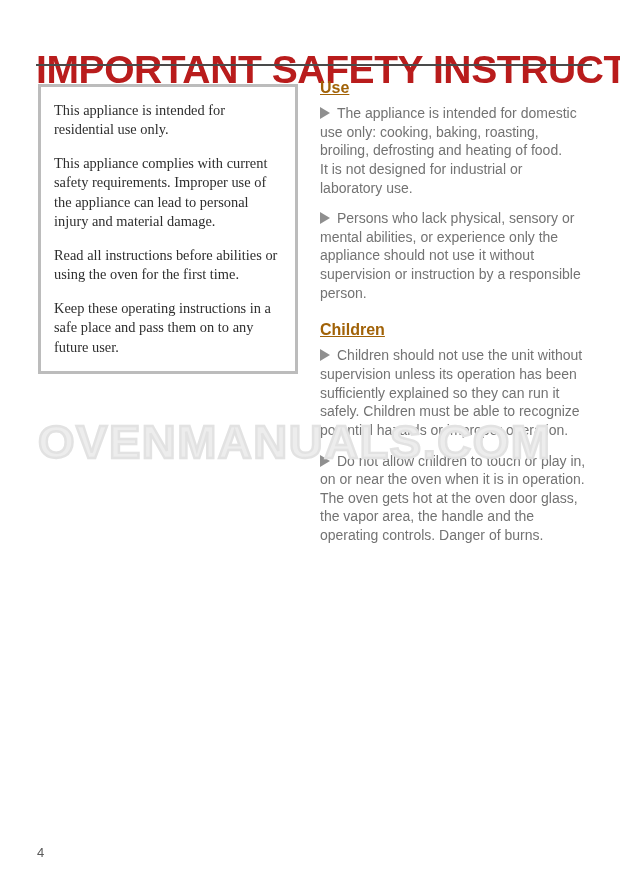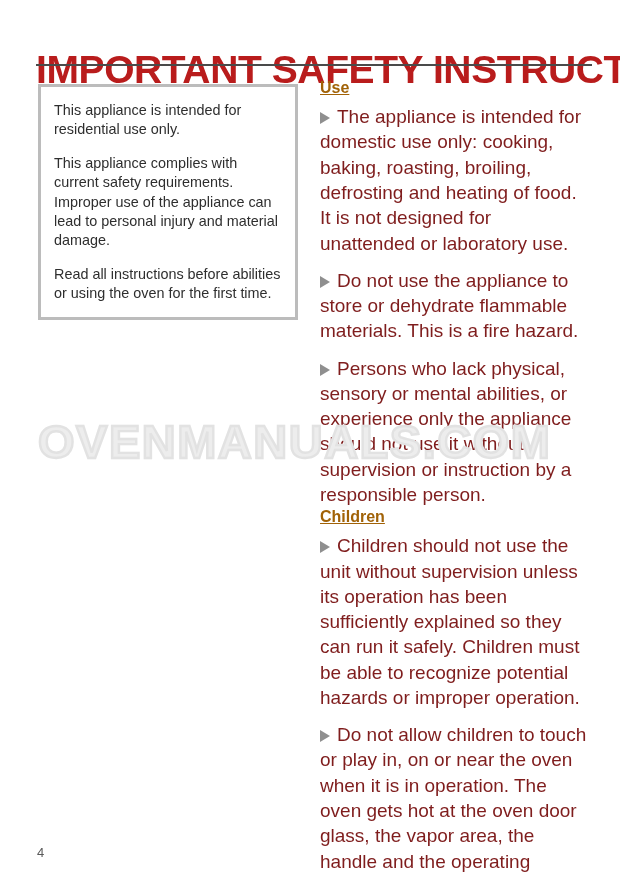--- a/index.html
+++ b/index.html
@@ -66,52 +66,53 @@
   .notice-box {
     position: absolute;
     left: 38px;
     top: 84px;
     width: 260px;
     border: 3px solid #bcbcbc;
     background: transparent;
     padding: 14px 12px 14px 13px;
     box-sizing: border-box;
     z-index: 2;
+    font-family: Liberation Serif, serif;
   }
   .notice-box p {
     margin: 0 0 15px 0;
     font-size: 14.4px;
     line-height: 1.33;
     color: #2e2e2e;
   }
   .notice-box p:last-child { margin-bottom: 0; }
 
   
   .right-col {
     position: absolute;
     left: 320px;
     top: 78px;
     width: 268px;
     z-index: 2;
   }
-  .section + .section { }
+  .section + .section { margin-top: 18px; }
   .section-heading {
     font-size: 16px;
     font-weight: bold;
     color: #a16207;
     margin: 0 0 7px 0;
     line-height: 1.2;
     text-decoration: underline;
   }
   .bullet {
     position: relative;
     margin: 0 0 12px 0;
-    font-size: 19px;
+    font-size: 14px;
     line-height: 1.33;
-    color: #7f1d1d;
+    color: #737373;
   }
   .bullet:last-child { margin-bottom: 0; }
   .bullet .tri {
     display: inline-block;
     width: 0;
     height: 0;
     border-top: 6.5px solid transparent;
     border-bottom: 6.5px solid transparent;
     border-left: 10px solid #8f8f8f;
     vertical-align: -1px;
@@ -135,37 +136,35 @@
 
 <div class="page">
 
   <h1 class="title">IMPORTANT SAFETY INSTRUCTIONS</h1>
   <div class="title-rule"></div>
 
   <div class="notice-box">
     <p>This appliance is intended for residential use only.</p>
     <p>This appliance complies with current safety requirements. Improper use of the appliance can lead to personal injury and material damage.</p>
     <p>Read all instructions before abilities or using the oven for the first time.</p>
+    <p>Keep these operating instructions in a safe place and pass them on to any future user.</p>
   </div>
 
   <div class="watermark">OVENMANUALS.COM</div>
 
   <div class="right-col">
 
     <div class="section">
       <h2 class="section-heading">Use</h2>
 
       <p class="bullet">
         <span class="tri"></span><span>The appliance is intended for domestic use only: cooking, baking, roasting, broiling, defrosting and heating of food.</span>
-        <span class="sub-line">It is not designed for unattended or laboratory use.</span>
+        <span class="sub-line">It is not designed for industrial or laboratory use.</span>
       </p>
 
-      <p class="bullet">
-        <span class="tri"></span><span>Do not use the appliance to store or dehydrate flammable materials. This is a fire hazard.</span>
-      </p>
 
       <p class="bullet">
         <span class="tri"></span><span>Persons who lack physical, sensory or mental abilities, or experience only the appliance should not use it without supervision or instruction by a responsible person.</span>
       </p>
     </div>
 
     <div class="section">
       <h2 class="section-heading">Children</h2>
 
 

